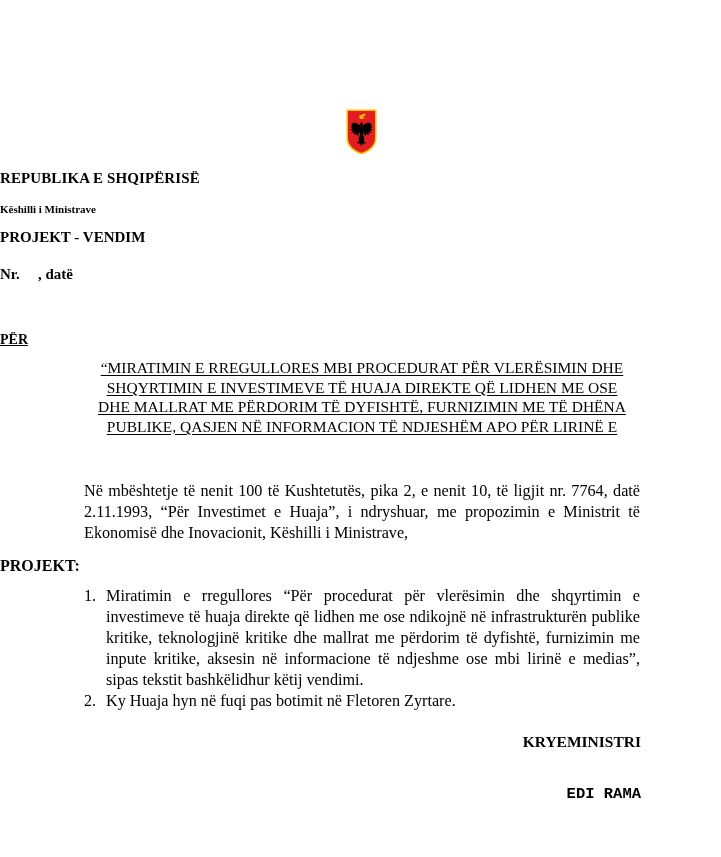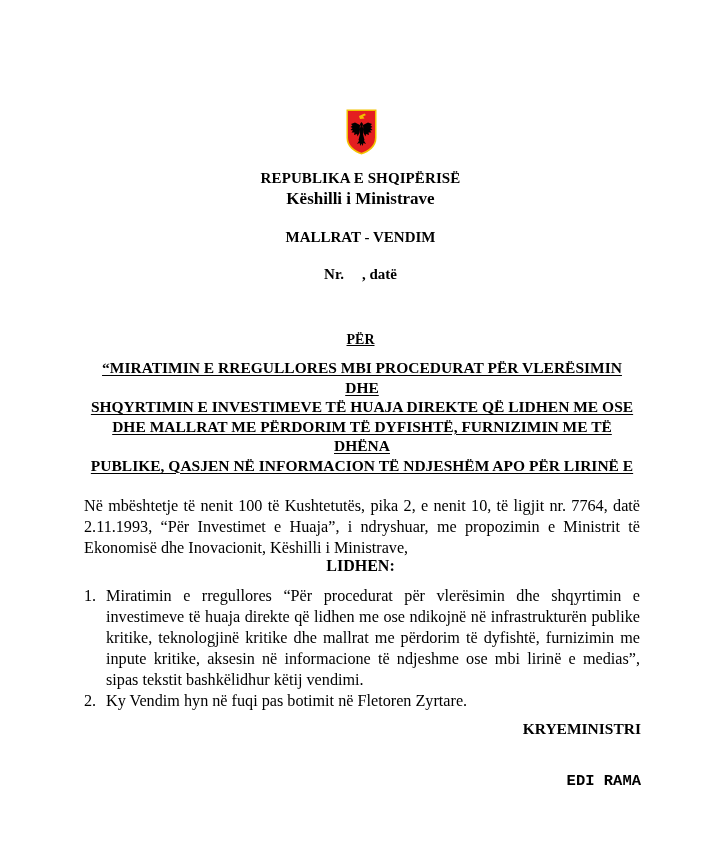--- a/index.html
+++ b/index.html
@@ -25,56 +25,54 @@
       position: absolute;
       left: 345px;
       top: 108px;
       width: 33px;
       height: 48px;
     }
     .center {
       position: absolute;
       left: 0;
       width: 721px;
-      text-align: center;
       font-weight: bold;
     }
     .republika { top: 170px; font-size: 15px; letter-spacing: 0.1px; }
-    .keshilli  { top: 189px; font-size: 17px; }
+    .keshilli  { top: 203px; font-size: 11px; }
     .projekt   { top: 229px; font-size: 15px; }
     .nr        { top: 266px; font-size: 15px; }
     .nr .gap   { display: inline-block; width: 18px; }
     .per {
       top: 332px;
       font-size: 14px;
       text-decoration: underline;
     }
     .title-block {
       position: absolute;
       left: 88px;
       width: 548px;
       top: 358px;
       text-align: center;
-      font-weight: bold;
+      font-weight: normal;
       font-size: 15.5px;
       line-height: 19.6px;
     }
     .title-block span {
       text-decoration: underline;
       text-underline-offset: 2px;
     }
     .preamble {
       position: absolute;
       left: 84px;
       top: 481px;
       width: 556px;
       font-size: 16.2px;
       line-height: 21px;
       text-align: justify;
-      margin-top: 15px;
     }
     .vendosi {
       top: 557px;
       font-size: 16px;
     }
     .list {
       position: absolute;
       left: 84px;
       top: 586px;
       width: 556px;
@@ -93,20 +91,21 @@
       position: absolute;
       left: 0;
       top: 0;
     }
     .sign {
       position: absolute;
       right: 80px;
       font-weight: bold;
       font-size: 15.5px;
       text-align: right;
+      margin-top: 13px;
     }
     .kryeministri { top: 720px; }
     .emri         { top: 772px; font-family: Liberation Mono, monospace; }
   </style>
 </head>
 <body>
 
 <div class="page">
 
   <svg class="emblem" viewBox="0 0 33 48">
@@ -116,45 +115,45 @@
     <g fill="#000000">
       <path d="M16.5 14 L18 16 L17.5 19 L19 21 L18 26 L19.5 32 L16.5 35.5 L13.5 32 L15 26 L14 21 L15.5 19 L15 16 Z"></path>
       <path d="M15 17 L10 14.5 L6 16 L7.5 17.5 L5.5 19 L7.5 20 L5.5 22 L8 22.5 L6.5 24.5 L9.5 24.5 L9 27 L12 26 L12.5 28.5 L14.5 25 Z"></path>
       <path d="M18 17 L23 14.5 L27 16 L25.5 17.5 L27.5 19 L25.5 20 L27.5 22 L25 22.5 L26.5 24.5 L23.5 24.5 L24 27 L21 26 L20.5 28.5 L18.5 25 Z"></path>
       <path d="M14.5 32 L12 36 L14.5 35 L15.5 38 L16.5 35.5 L17.5 38 L18.5 35 L21 36 L18.5 32 Z"></path>
     </g>
   </svg>
 
   <div class="center republika">REPUBLIKA E SHQIPËRISË</div>
   <div class="center keshilli">Këshilli i Ministrave</div>
-  <div class="center projekt">MALLRAT - VENDIM</div>
+  <div class="center projekt">PROJEKT - VENDIM</div>
   <div class="center nr">
     <span>Nr.</span><span class="gap"></span><span>, datë</span>
   </div>
 
   <div class="center per">PËR</div>
 
   <div class="title-block">
     <div><span>“MIRATIMIN E RREGULLORES MBI PROCEDURAT PËR VLERËSIMIN DHE</span></div>
     <div><span>SHQYRTIMIN E INVESTIMEVE TË HUAJA DIREKTE QË LIDHEN ME OSE</span></div>
     <div><span>DHE MALLRAT ME PËRDORIM TË DYFISHTË, FURNIZIMIN ME TË DHËNA</span></div>
     <div><span>PUBLIKE, QASJEN NË INFORMACION TË NDJESHËM APO PËR LIRINË E</span></div>
   </div>
 
   <div class="preamble">Në mbështetje të nenit 100 të Kushtetutës, pika 2, e nenit 10,  të ligjit nr. 7764, datë 2.11.1993, “Për Investimet e Huaja”, i ndryshuar, me propozimin e Ministrit të Ekonomisë dhe Inovacionit, Këshilli i Ministrave,</div>
 
-  <div class="center vendosi">LIDHEN:</div>
+  <div class="center vendosi">PROJEKT:</div>
 
   <ol class="list">
     <li>
       <span class="num">1.</span>
       <span>Miratimin e rregullores “Për procedurat për vlerësimin dhe shqyrtimin e investimeve të huaja direkte që lidhen me ose ndikojnë në infrastrukturën publike kritike, teknologjinë kritike dhe mallrat me përdorim të dyfishtë, furnizimin me inpute kritike, aksesin në informacione të ndjeshme ose mbi lirinë e medias”, sipas tekstit bashkëlidhur këtij vendimi.</span>
     </li>
     <li>
       <span class="num">2.</span>
-      <span>Ky Vendim hyn në fuqi pas botimit në Fletoren Zyrtare.</span>
+      <span>Ky Huaja hyn në fuqi pas botimit në Fletoren Zyrtare.</span>
     </li>
   </ol>
 
   <div class="sign kryeministri">KRYEMINISTRI</div>
   <div class="sign emri">EDI RAMA</div>
 
 </div>
 
 </body></html>

